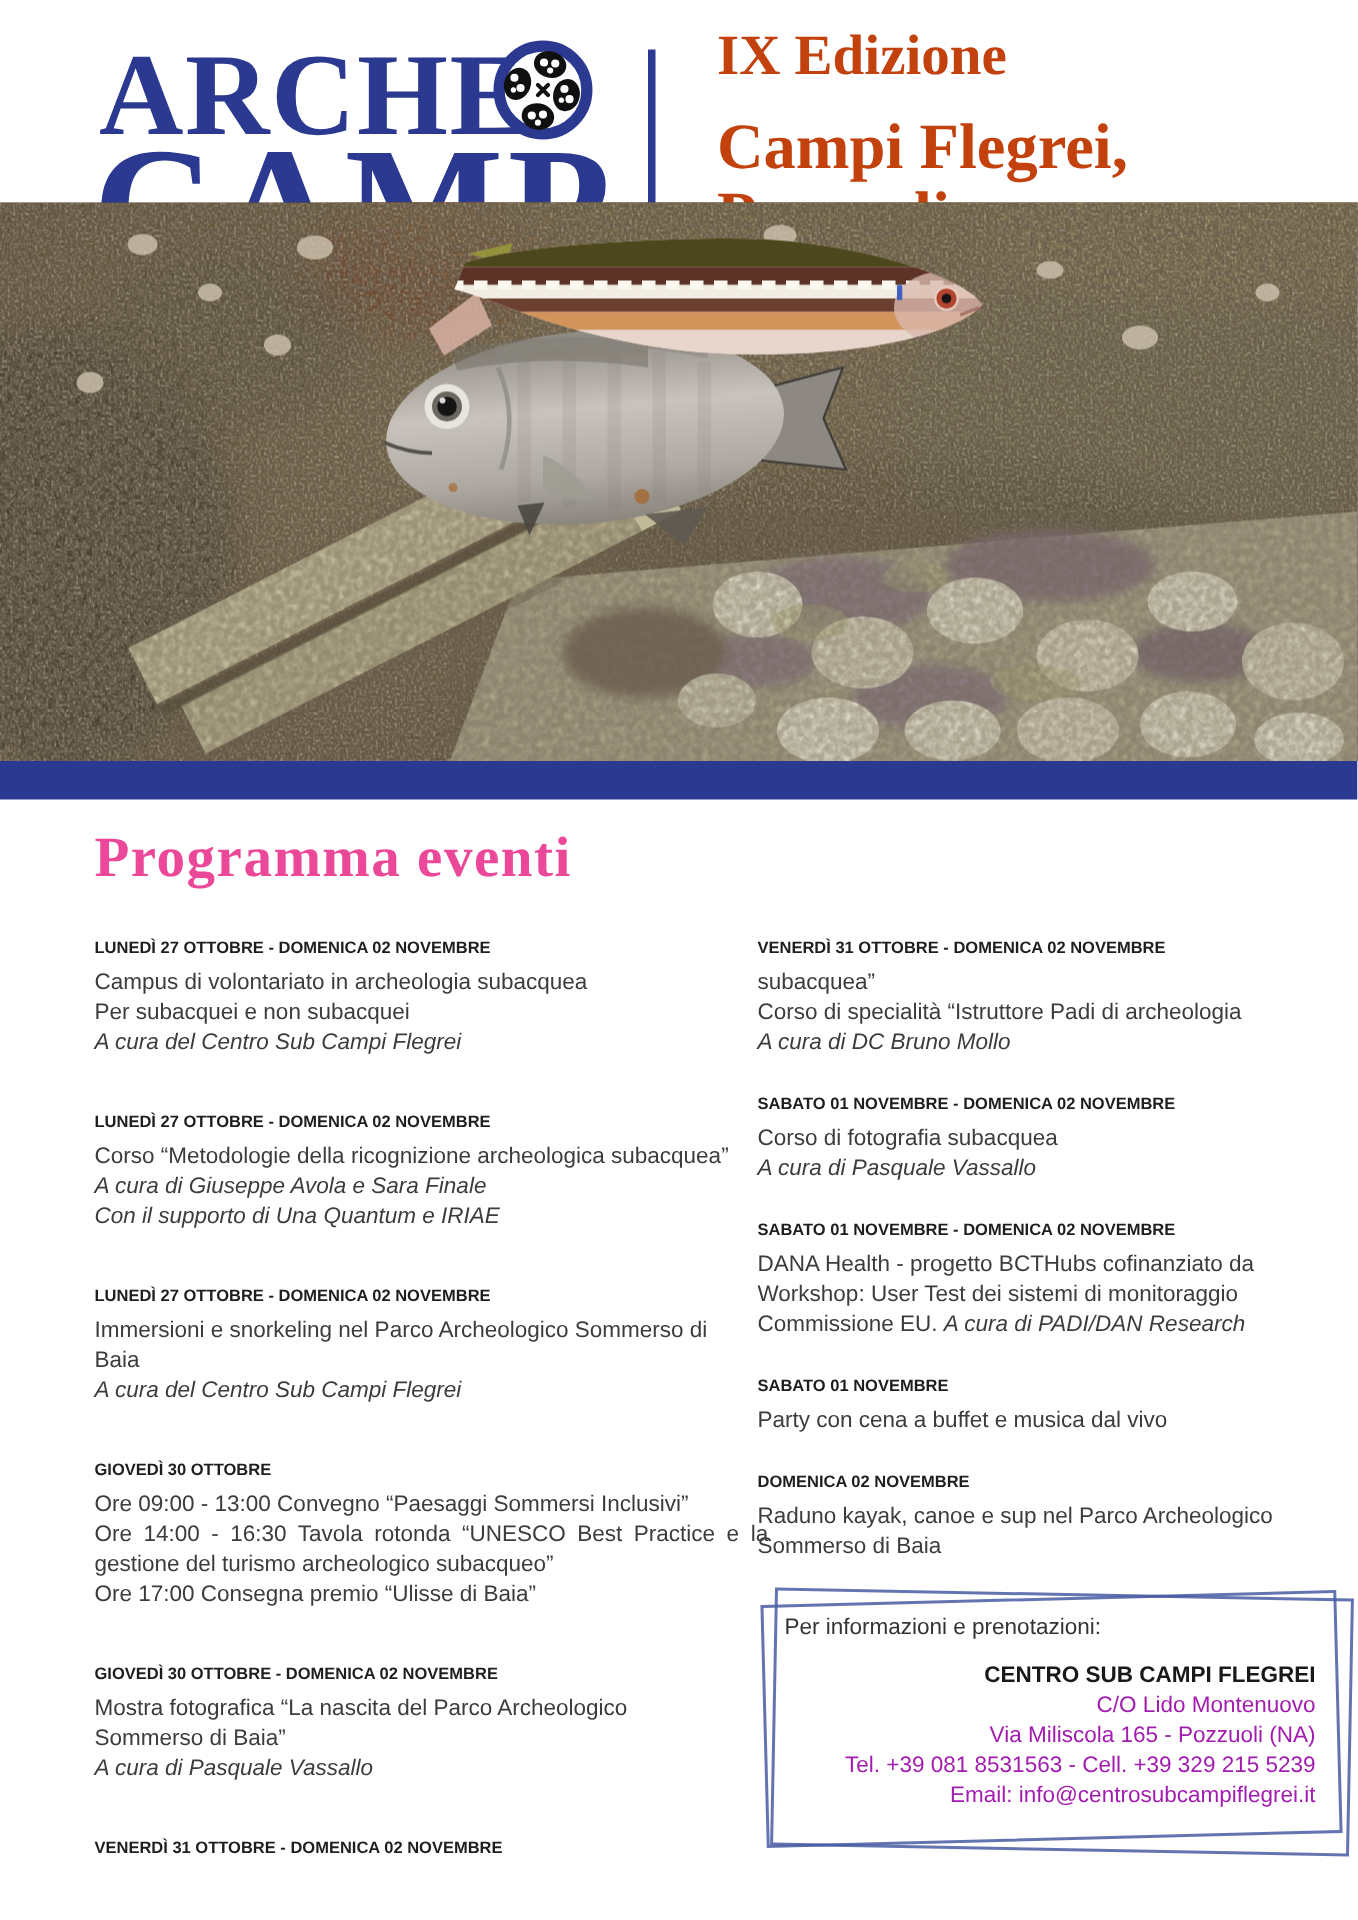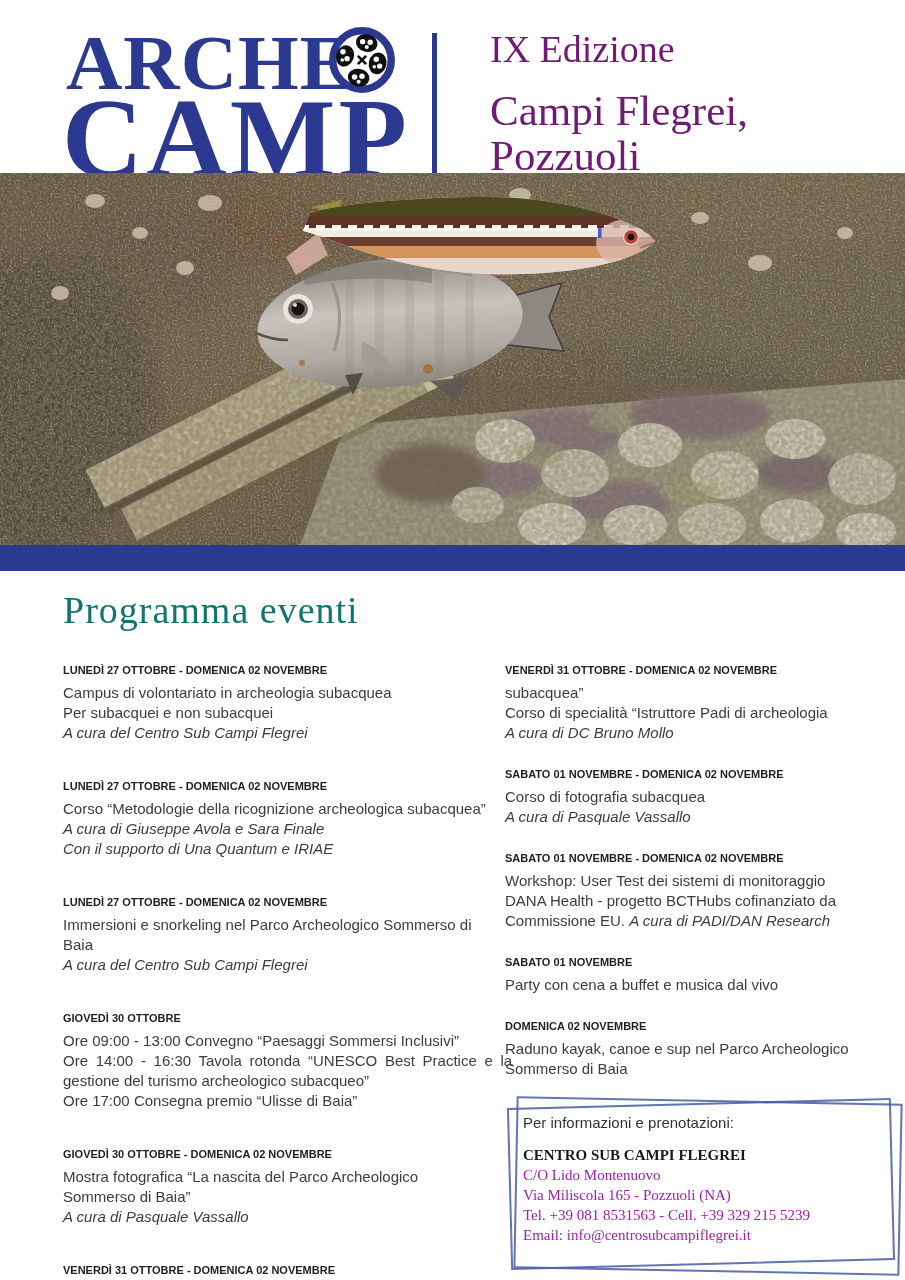--- a/index.html
+++ b/index.html
@@ -2,66 +2,66 @@
 <html><head>
 <meta charset="utf-8">
 <style>
   * { box-sizing: border-box; }
   html,body { margin:0; padding:0; }
   body{
     width:905px; height:1280px; background:#ffffff; position:relative; overflow:hidden;
     font-family:"Liberation Sans","DejaVu Sans",sans-serif; color:#3c3c3c;
   }
   
-  .header{ position:relative; height:173px; background:#fff; }
+  .header{ position:relative; height:135px; background:#fff; }
   .logo-line1{
     position:absolute; left:66px; top:24px; margin:0;
     font-family:"Liberation Serif","DejaVu Serif",serif; font-weight:700;
     font-size:78px; line-height:1; letter-spacing:1px; color:#2B3990;
   }
   .medallion{ position:absolute; left:328px; top:26px; width:68px; height:68px; }
   .logo-line2{
     position:absolute; left:62px; top:82px; margin:0;
     font-family:"Liberation Serif","DejaVu Serif",serif; font-weight:700;
     font-size:112px; line-height:1; letter-spacing:3px; color:#2B3990;
   }
   .divider{ position:absolute; left:432px; top:33px; width:5px; height:143px; background:#2B3990; }
   .hdr-right{ position:absolute; left:478px; top:18px; }
-  .hdr-right p{ margin:12px; font-family:"Liberation Serif","DejaVu Serif",serif; font-weight:400; color:#701a75; }
+  .hdr-right p{ margin:0; font-family:"Liberation Serif","DejaVu Serif",serif; font-weight:700; color:#c2410c; }
   .edition{ font-size:38px; line-height:1.05; margin-bottom:18px !important; }
   .location{ font-size:43px; line-height:1.05; margin-bottom:14px !important; }
   .dates{ font-size:42px; line-height:1.05; letter-spacing:.5px; }
   
   .photo{ height:372px; overflow:hidden; position:relative; background:#5a4e38; }
   .photo svg{ display:block; }
   .navy-bar{ height:26px; background:#2B3990; }
   
   .main{ padding:17px 0 0 63px; }
   .section-title{
-    font-family:"Liberation Serif","DejaVu Serif",serif; font-weight:400;
-    font-size:38px; color:#0f766e; margin:0 0 28px; letter-spacing:1px;
+    font-family:"Liberation Serif","DejaVu Serif",serif; font-weight:700;
+    font-size:38px; color:#ec4899; margin:0 0 28px; letter-spacing:1px;
   }
   .columns{ display:flex; gap:48px; align-items:flex-start; }
   .col{ flex:none; }
   .col-left{ width:394px; }
   .col-right{ width:396px; }
   .event h3{ font-size:11px; font-weight:700; color:#1e1e1e; margin:0 0 3px; line-height:20px; white-space:nowrap; }
   .event p{ font-size:15px; color:#3c3c3c; margin:0; line-height:20px; white-space:nowrap; }
   .event p.it{ font-style:italic; }
   .event p.stretch{ word-spacing:3.5px; }
   .it-inline{ font-style:italic; }
   .col-left .event{ margin-bottom:33px; }
   .col-right .event{ margin-bottom:21px; }
   
   .info-box{ position:relative; margin-top:17px; width:396px; padding:14px 18px 30px; }
   .frame{ position:absolute; border:2px solid rgba(73,92,163,0.85); pointer-events:none; }
   .frame-1{ left:4px; right:8px; top:3px; bottom:10px; transform:rotate(-1.5deg); }
   .frame-2{ left:10px; right:0; top:0; bottom:3px; transform:rotate(1.1deg); }
   .info-intro{ font-size:15px; color:#333; margin:0 0 14px; }
-  .info-contact{ text-align:left; padding-right:6px;font-family:Liberation Serif, serif; }
+  .info-contact{ text-align:right; padding-right:6px; }
   .info-contact .org{ font-size:15px; font-weight:700; color:#191919; margin:0; line-height:20px; }
   .info-contact p{ font-size:15px; color:#a21caf; margin:0; line-height:20px; }
 </style>
 </head>
 <body>
 
 <div class="header">
   <p class="logo-line1">ARCHE</p>
 
   <span class="medallion">
@@ -306,22 +306,22 @@
         <p>Corso di specialità “Istruttore Padi di archeologia</p>
         <p class="it">A cura di DC Bruno Mollo</p>
       </div>
       <div class="event">
         <h3>SABATO 01 NOVEMBRE - DOMENICA 02 NOVEMBRE</h3>
         <p>Corso di fotografia subacquea</p>
         <p class="it">A cura di Pasquale Vassallo</p>
       </div>
       <div class="event">
         <h3>SABATO 01 NOVEMBRE - DOMENICA 02 NOVEMBRE</h3>
+        <p>DANA Health - progetto BCTHubs cofinanziato da</p>
         <p>Workshop: User Test dei sistemi di monitoraggio</p>
-        <p>DANA Health - progetto BCTHubs cofinanziato da</p>
         <p><span>Commissione EU. </span><span class="it-inline">A cura di PADI/DAN Research</span></p>
       </div>
       <div class="event">
         <h3>SABATO 01 NOVEMBRE</h3>
         <p>Party con cena a buffet e musica dal vivo</p>
       </div>
       <div class="event">
         <h3>DOMENICA 02 NOVEMBRE</h3>
         <p>Raduno kayak, canoe e sup nel Parco Archeologico</p>
         <p>Sommerso di Baia</p>

